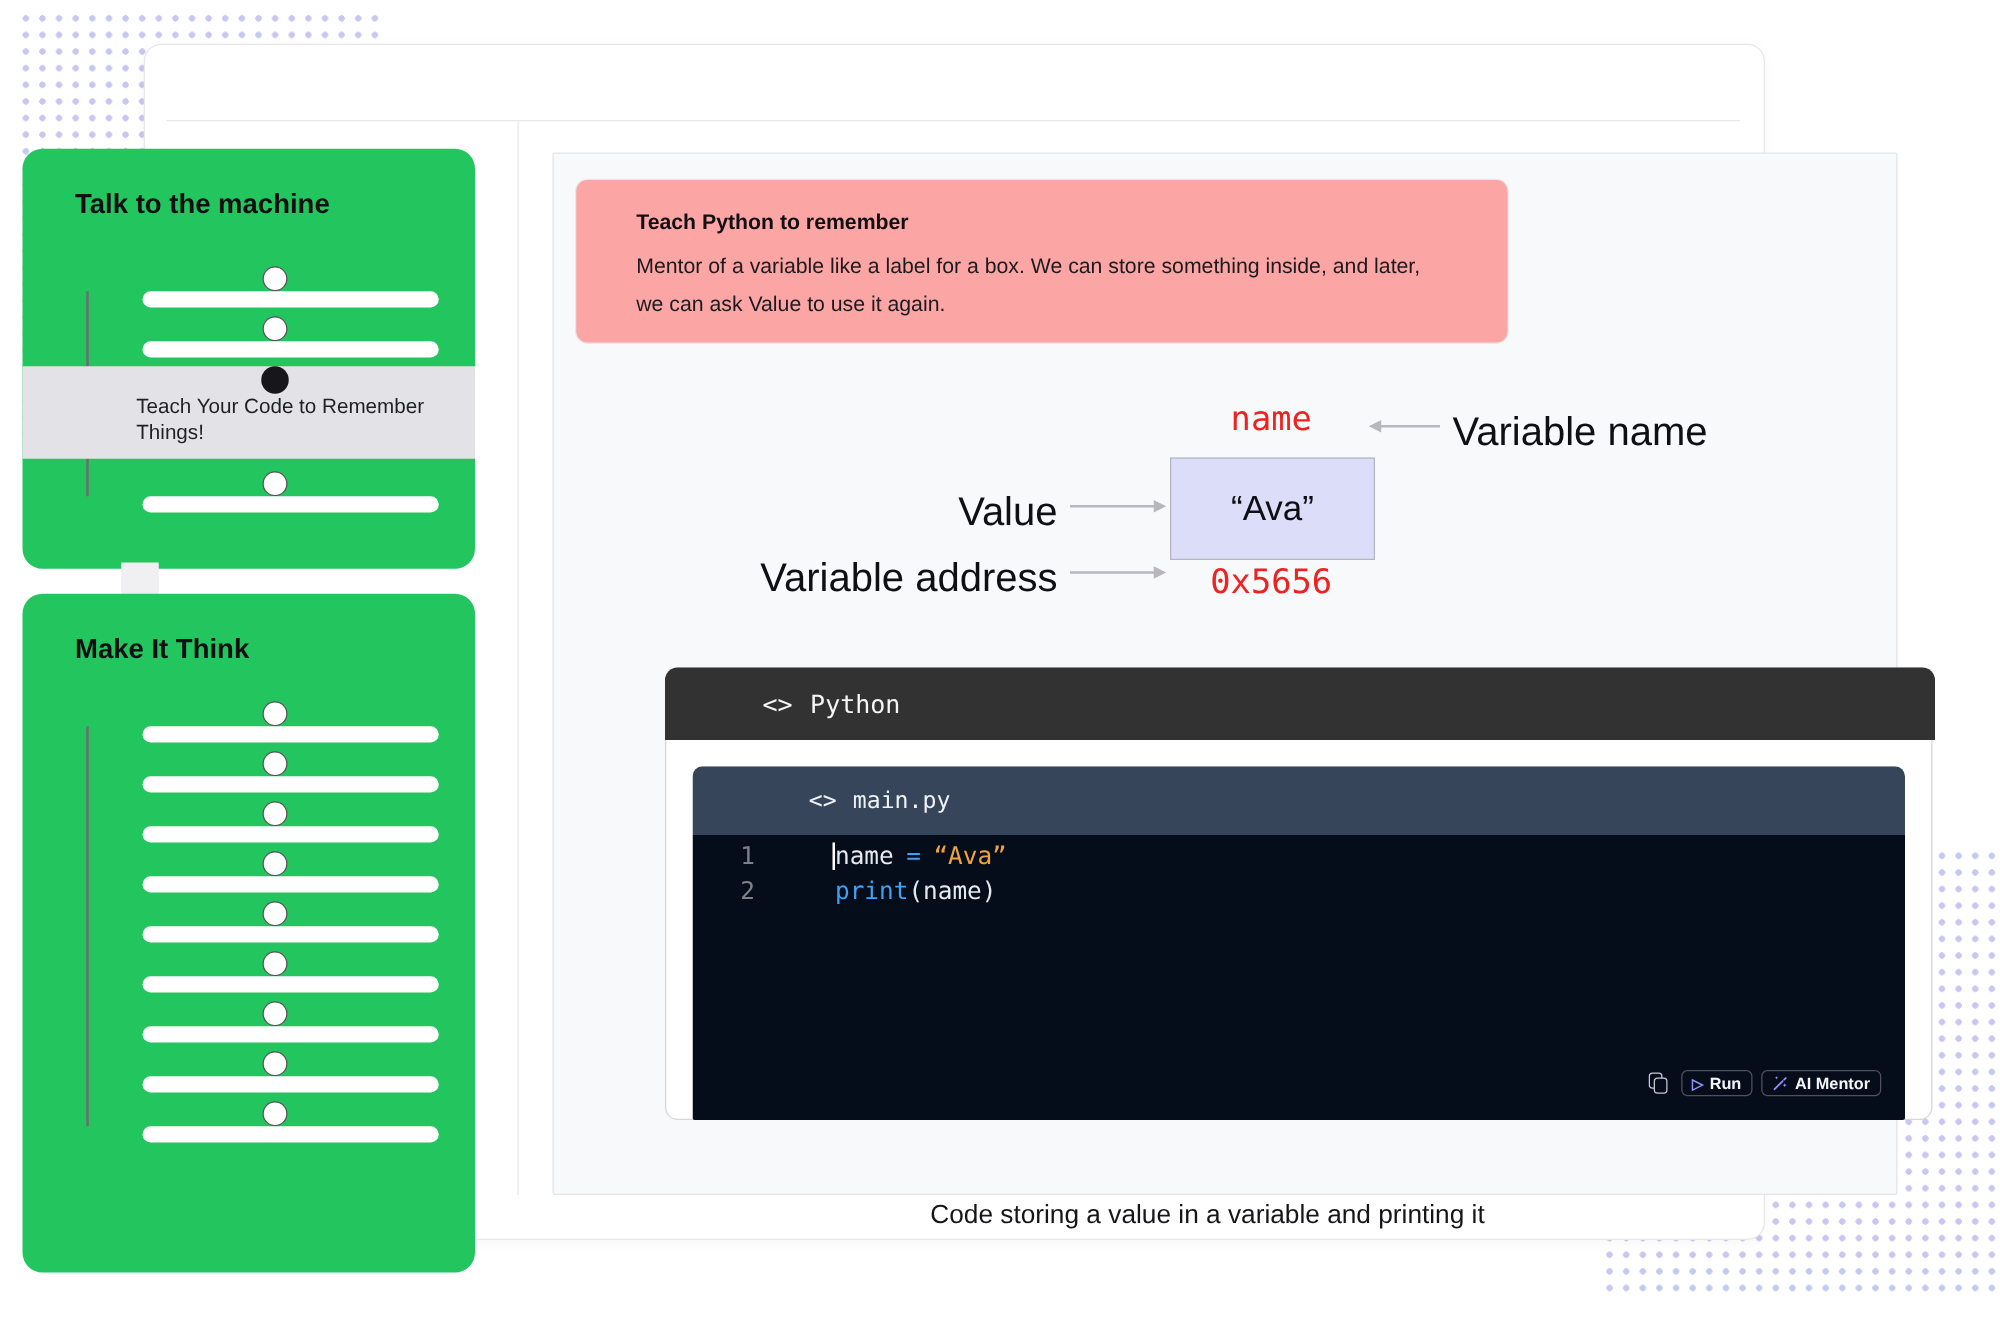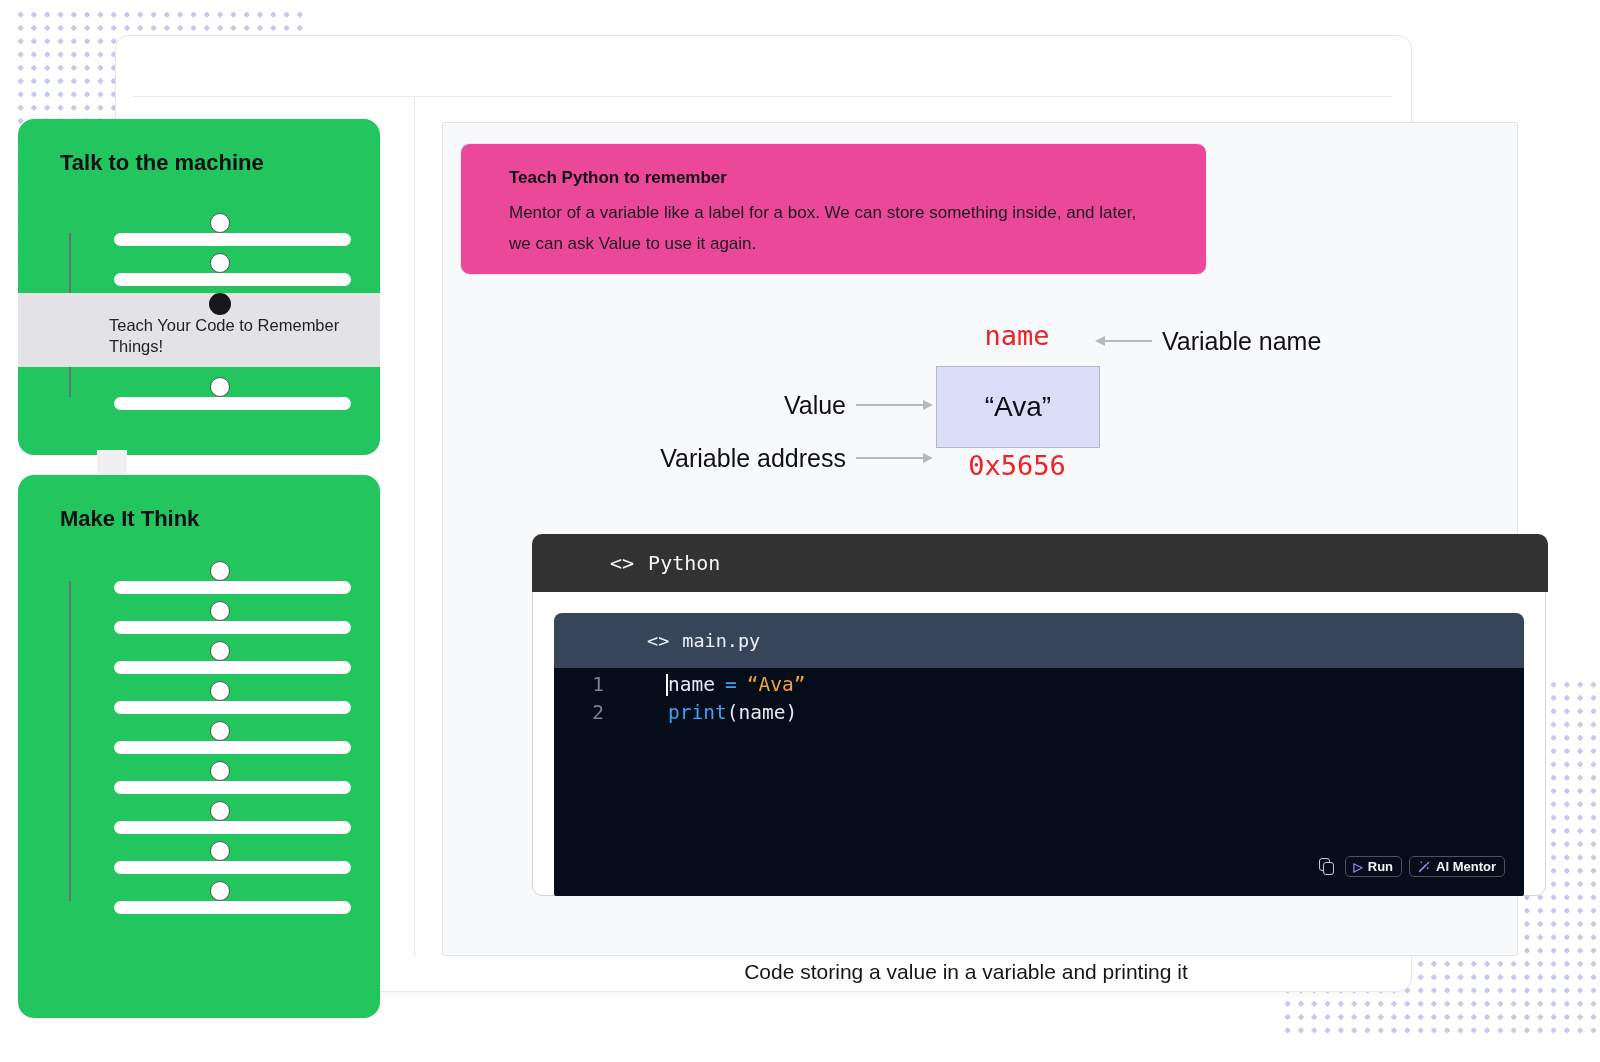--- a/index.html
+++ b/index.html
@@ -28,32 +28,32 @@
   .tl3{left:191px;background:var(--tl-green);}
   .header-line{position:absolute;z-index:1;left:133px;top:96px;width:1259px;height:1px;background:#e8e8ec;}
   .v-divider{position:absolute;z-index:1;left:414px;top:96px;width:1px;height:860px;background:#e8e8ec;}
 
   
   .panel{position:absolute;z-index:2;left:442px;top:122px;width:1076px;height:834px;
     background:#f8f9fb;border:1px solid #e3e4e8;border-radius:2px;}
 
   
   .lesson-card{position:absolute;z-index:3;left:460px;top:143px;width:747px;height:132px;
-    background:#ec4899;border:1px solid #e7e8ec;border-radius:10px;padding:24px 48px;}
+    background:#fca5a5;border:1px solid #e7e8ec;border-radius:10px;padding:24px 48px;}
   .lesson-title{font-size:17px;font-weight:bold;color:#101014;margin-bottom:9px;}
   .lesson-body{font-size:17px;color:#1a1a1f;line-height:31px;}
 
   
   .dg-mono{position:absolute;z-index:3;font-family:"DejaVu Sans Mono",monospace;color:var(--red);font-size:27px;font-weight:500;text-align:center;}
   .dg-name{left:927px;top:320px;width:180px;}
   .dg-addr{left:927px;top:450px;width:180px;}
   .dg-box{position:absolute;z-index:3;left:936px;top:366px;width:164px;height:82px;
     background:var(--box-fill);border:1.5px solid var(--box-border);
     display:flex;align-items:center;justify-content:center;font-size:28px;color:#0f0f13;}
-  .dg-label{position:absolute;z-index:3;font-size:25px;color:#101014;white-space:nowrap;}
+  .dg-label{position:absolute;z-index:3;font-size:32px;color:#101014;white-space:nowrap;}
   .lbl-value{right:754px;top:391px;}
   .lbl-address{right:754px;top:444px;}
   .lbl-varname{left:1162px;top:327px;}
   .dg-arrow{position:absolute;z-index:3;height:1.5px;background:var(--arrow);}
   .dg-arrow:after{content:"";position:absolute;top:-4.5px;width:0;height:0;
     border-top:5.5px solid transparent;border-bottom:5.5px solid transparent;}
   .arrow-right:after{right:-9px;border-left:10px solid var(--arrow);}
   .arrow-left:after{left:-9px;border-right:10px solid var(--arrow);}
   .ar-value{left:856px;top:404px;width:68px;}
   .ar-address{left:856px;top:457px;width:68px;}

